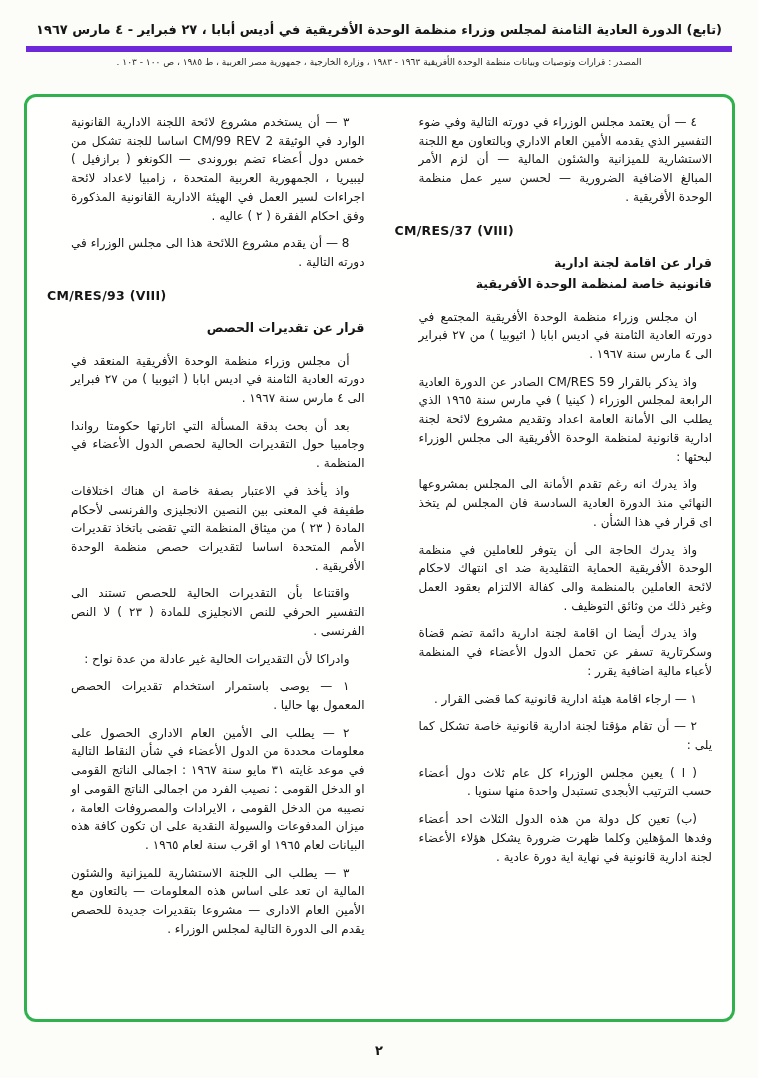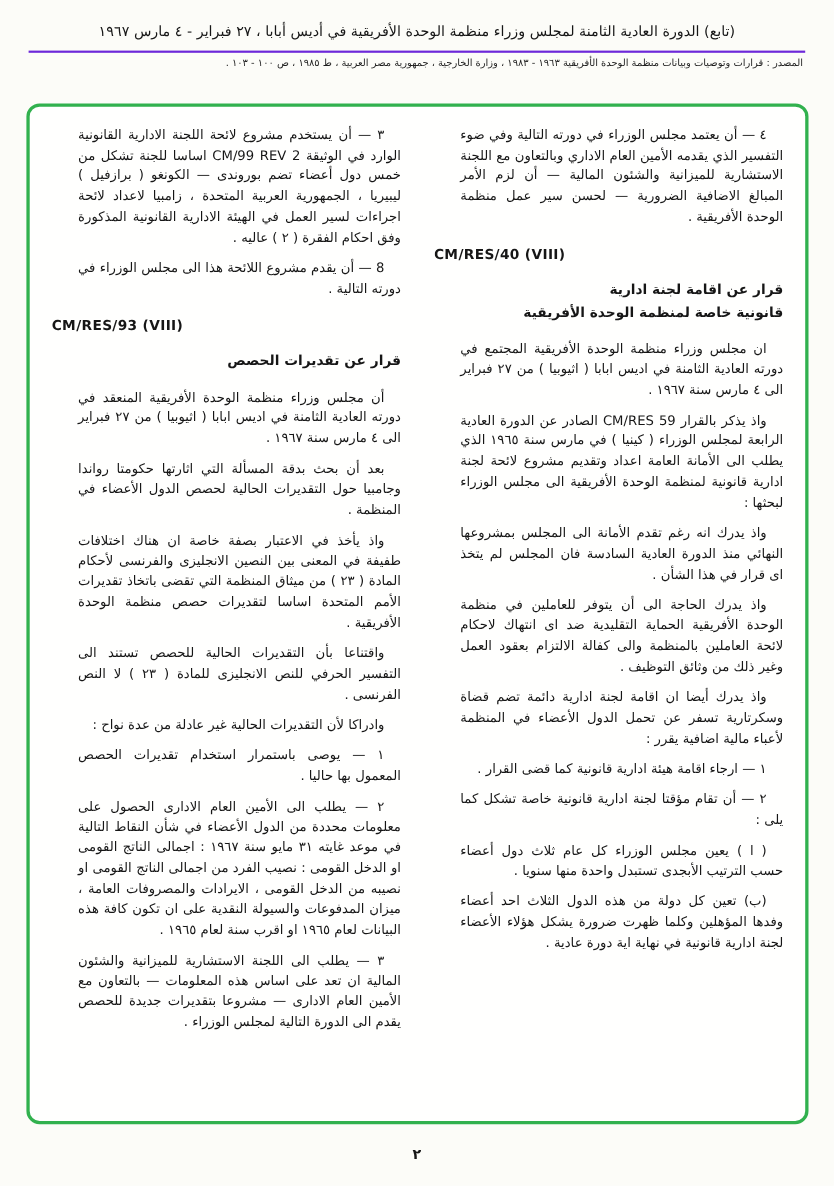--- a/index.html
+++ b/index.html
@@ -11,29 +11,28 @@
     font-family:"DejaVu Sans", sans-serif;
     position:relative;
     overflow:hidden;
   }
   .header {
     direction:rtl;
     text-align:center;
     padding:20px 26px 0 26px;
   }
   .header-title {
-    font-weight:normal;
+    font-weight:bold;
     font-size:13px;
     line-height:1.55;
-    border-bottom:2px solid #6d28d9;
+    border-bottom:6px solid #6d28d9;
     padding-bottom:6px;
   }
   .source-line {
     direction:rtl;
-    text-align:right;
     font-size:9px;
     padding:5px 2px 0 2px;
     color:#1e1e1e;
     letter-spacing:0.1px;
   }
   .frame {
     position:absolute;
     left:24px; top:94px;
     width:711px; height:928px;
     border:3px solid var(--frame-green);
@@ -92,21 +91,21 @@
 
   <div class="header">
     <div class="header-title">(تابع) الدورة العادية الثامنة لمجلس وزراء منظمة الوحدة الأفريقية في أديس أبابا ، ٢٧ فبراير - ٤ مارس ١٩٦٧</div>
     <div class="source-line">المصدر : قرارات وتوصيات وبيانات منظمة الوحدة الأفريقية ١٩٦٣ - ١٩٨٣ ، وزارة الخارجية ، جمهورية مصر العربية ، ط ١٩٨٥ ، ص ١٠٠ - ١٠٣ .</div>
   </div>
 
   <div class="frame">
     <div class="columns">
       <div class="col" id="col-right">
           <div class="block paragraph">٤ — أن يعتمد مجلس الوزراء في دورته التالية وفي ضوء التفسير الذي يقدمه الأمين العام الاداري وبالتعاون مع اللجنة الاستشارية للميزانية والشئون المالية — أن لزم الأمر المبالغ الاضافية الضرورية — لحسن سير عمل منظمة الوحدة الأفريقية .</div>
-          <div class="block code">CM/RES/40 (VIII)</div>
+          <div class="block code">CM/RES/37 (VIII)</div>
           <div class="block title">قرار عن اقامة لجنة ادارية
 قانونية خاصة لمنظمة الوحدة الأفريقية</div>
           <div class="block paragraph">ان مجلس وزراء منظمة الوحدة الأفريقية المجتمع في دورته العادية الثامنة في اديس ابابا ( اثيوبيا ) من ٢٧ فبراير الى ٤ مارس سنة ١٩٦٧ .</div>
           <div class="block paragraph">واذ يذكر بالقرار CM/RES 59 الصادر عن الدورة العادية الرابعة لمجلس الوزراء ( كينيا ) في مارس سنة ١٩٦٥ الذي يطلب الى الأمانة العامة اعداد وتقديم مشروع لائحة لجنة ادارية قانونية لمنظمة الوحدة الأفريقية الى مجلس الوزراء لبحثها :</div>
           <div class="block paragraph">واذ يدرك انه رغم تقدم الأمانة الى المجلس بمشروعها النهائي منذ الدورة العادية السادسة فان المجلس لم يتخذ اى قرار في هذا الشأن .</div>
           <div class="block paragraph">واذ يدرك الحاجة الى أن يتوفر للعاملين في منظمة الوحدة الأفريقية الحماية التقليدية ضد اى انتهاك لاحكام لائحة العاملين بالمنظمة والى كفالة الالتزام بعقود العمل وغير ذلك من وثائق التوظيف .</div>
           <div class="block paragraph">واذ يدرك أيضا ان اقامة لجنة ادارية دائمة تضم قضاة وسكرتارية تسفر عن تحمل الدول الأعضاء في المنظمة لأعباء مالية اضافية يقرر :</div>
           <div class="block paragraph">١ — ارجاء اقامة هيئة ادارية قانونية كما قضى القرار .</div>
           <div class="block paragraph">٢ — أن تقام مؤقتا لجنة ادارية قانونية خاصة تشكل كما يلى :</div>
           <div class="block paragraph">( ا ) يعين مجلس الوزراء كل عام ثلاث دول أعضاء حسب الترتيب الأبجدى تستبدل واحدة منها سنويا .</div>

